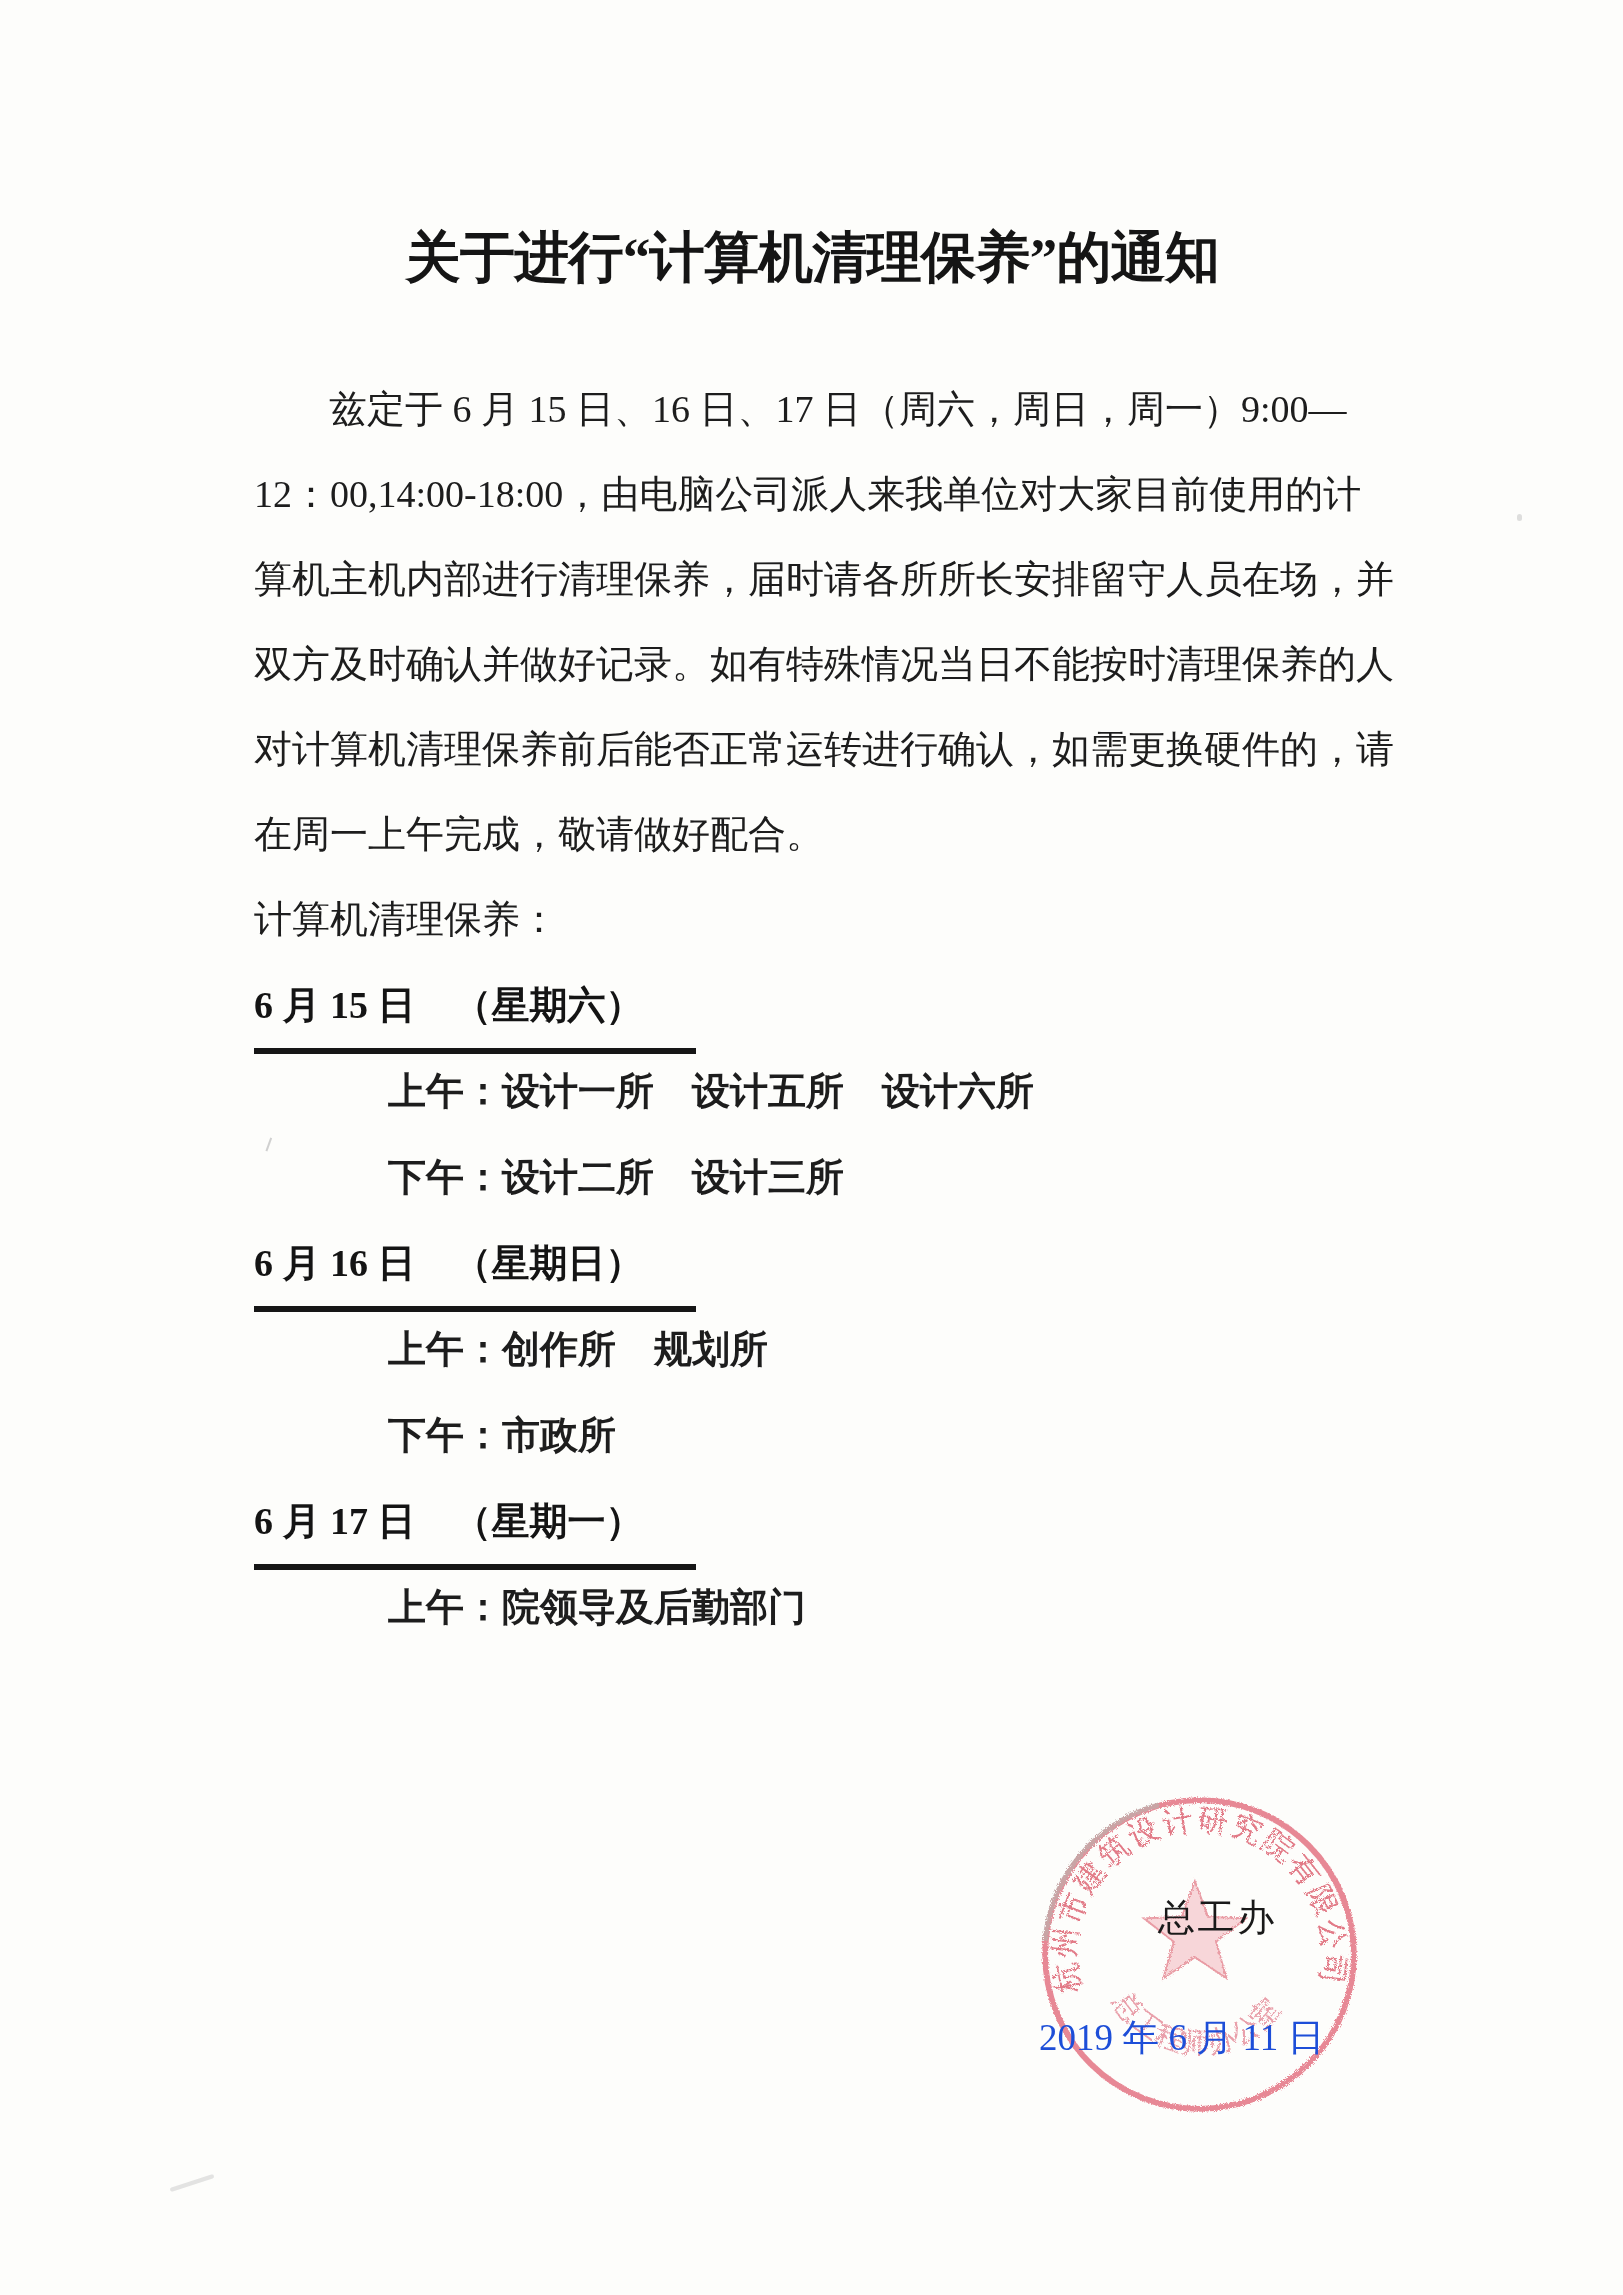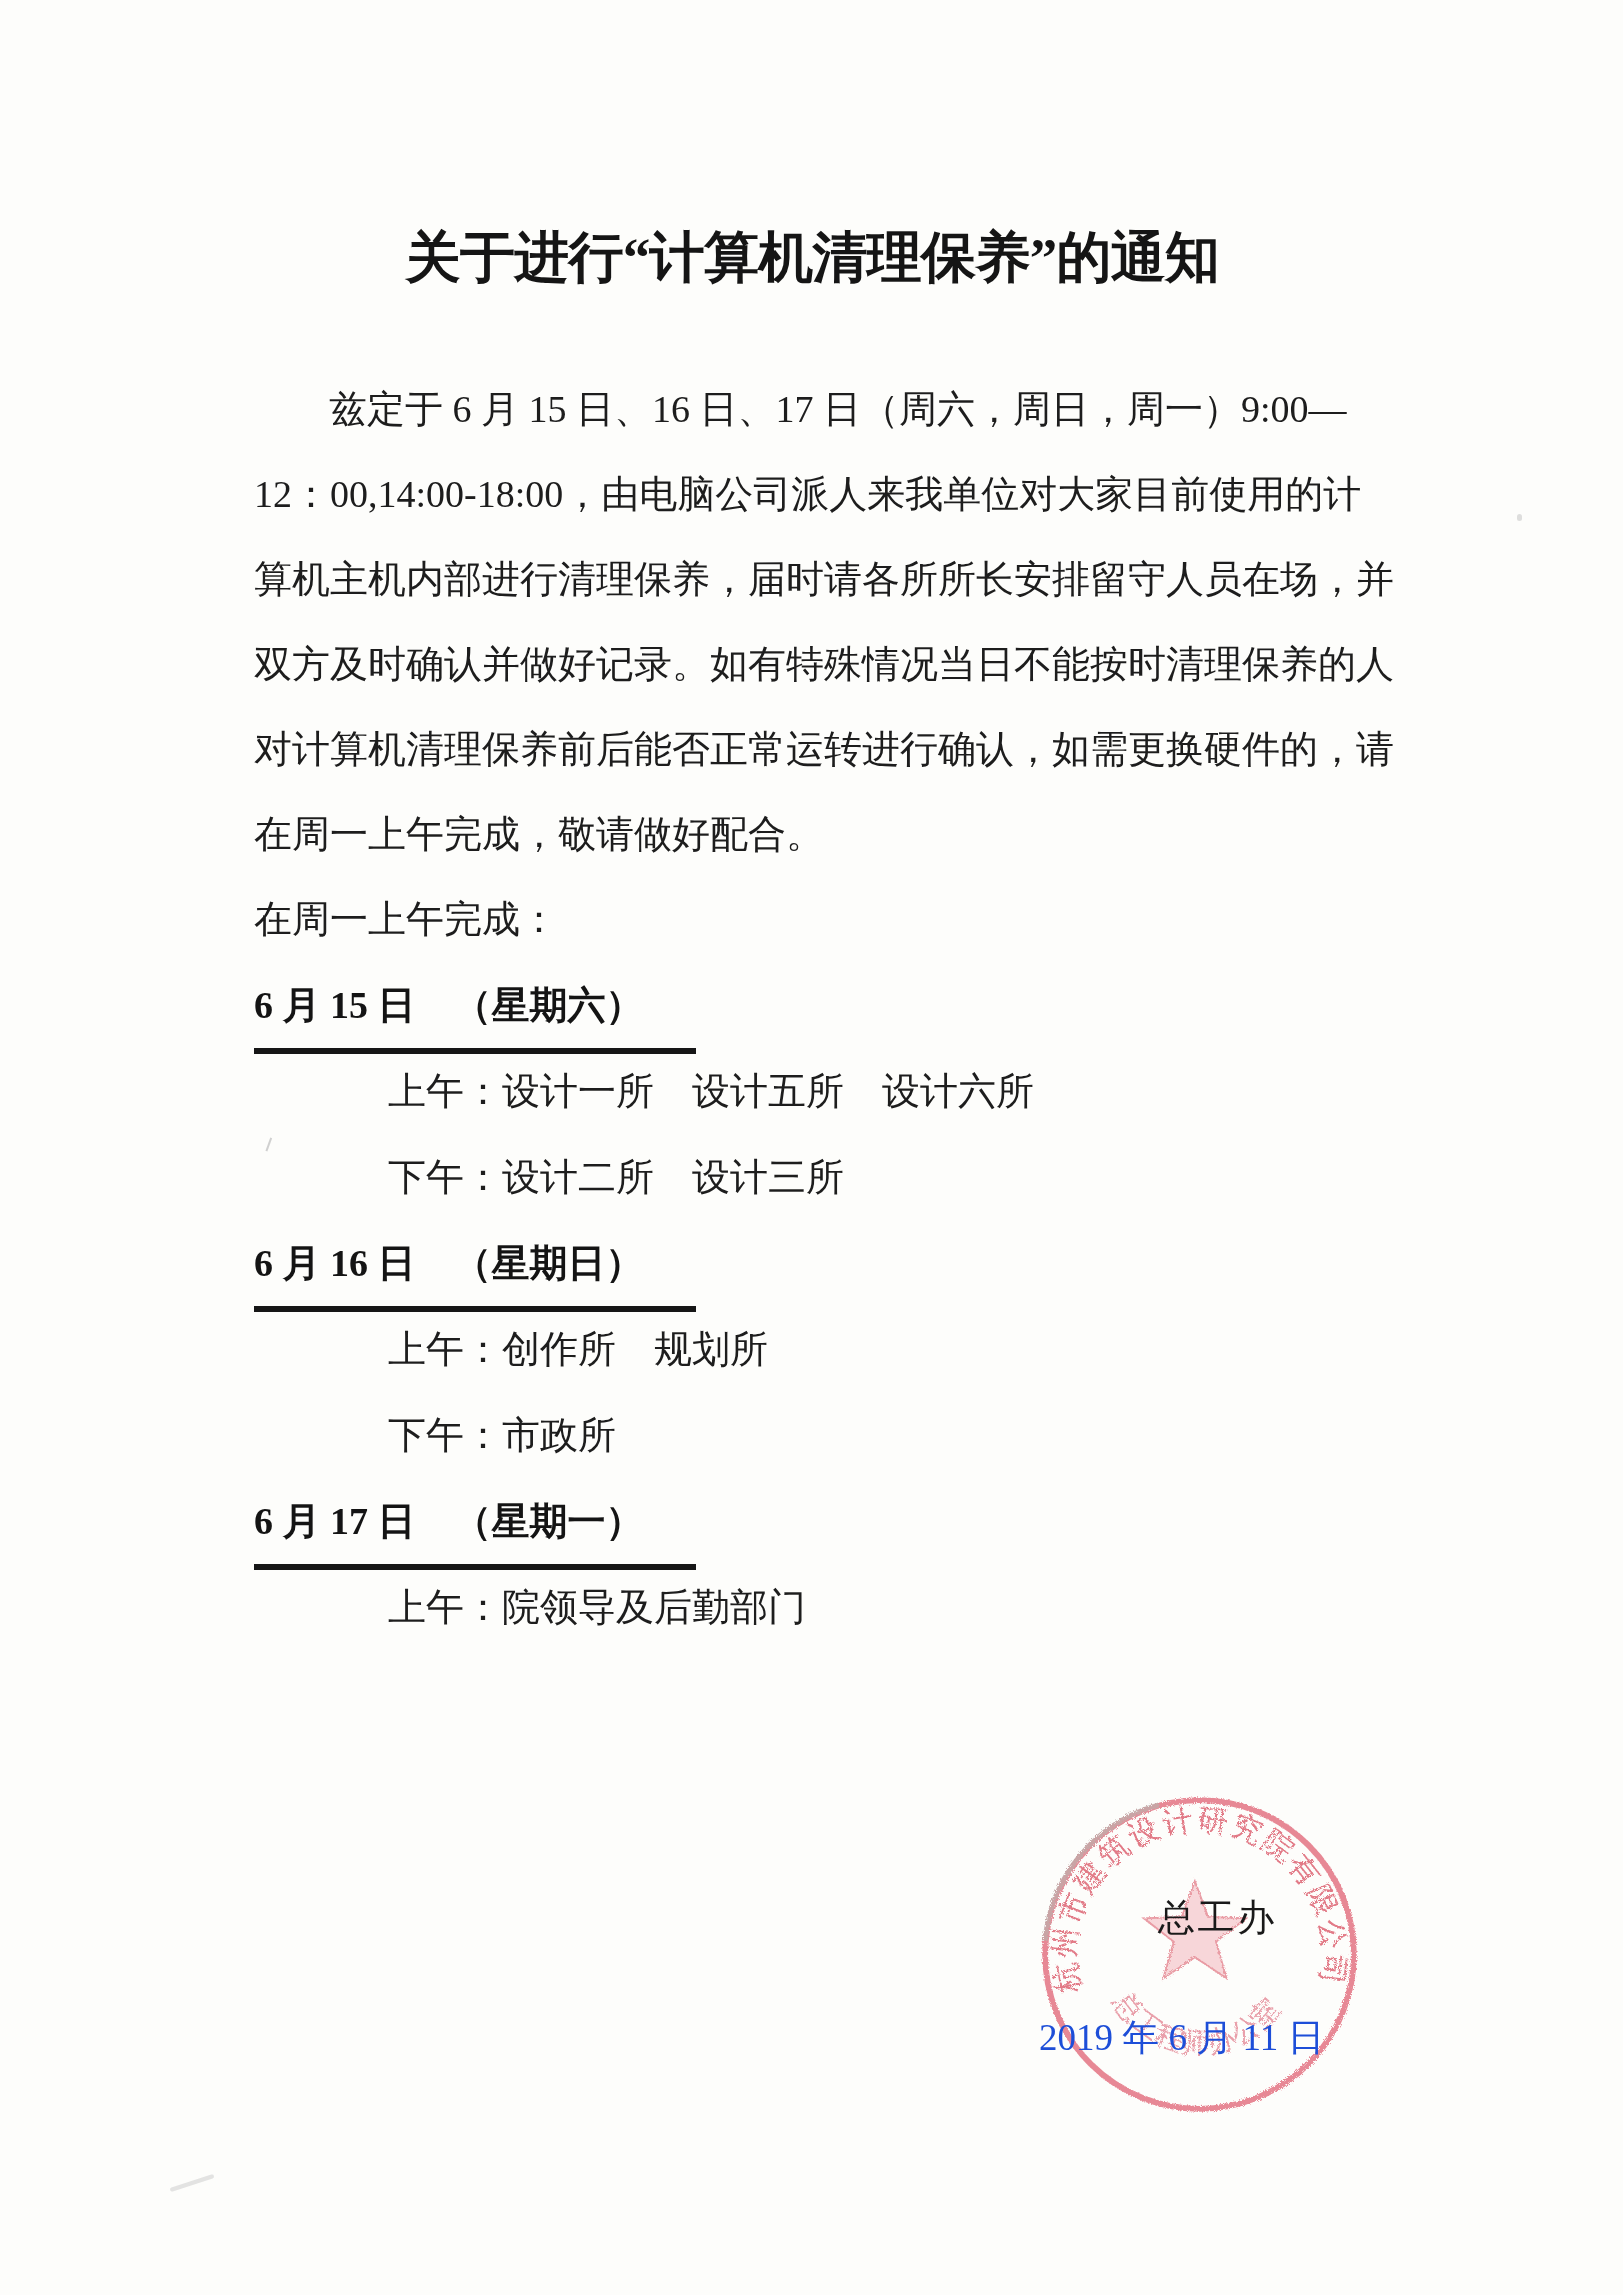--- a/index.html
+++ b/index.html
@@ -18,21 +18,21 @@
     color:#151515;
   }
   .textflow {
     position:absolute; left:254px; top:367px; width:1121px;
     font-size:38px; line-height:85px;
     white-space:nowrap;
   }
   .line { height:85px; line-height:85px; }
   .indent-2 { padding-left:75px; }
   .sched-line { height:86px; line-height:86px; }
-  .sched-item { padding-left:134px; }
+  .sched-item { padding-left:134px;font-weight:bold; }
   .date-heading-text {
     display:inline-block;
     min-width:442px;
     font-weight:bold;
     border-bottom:6.5px solid #161616;
     color:#141414;
   }
   .sig-dept {
     position:absolute; left:1127px; top:1893px;
     font-size:37px; letter-spacing:2.6px; color:#191919;margin-left:31px;
@@ -68,21 +68,21 @@
 
   <div class="title">关于进行“计算机清理保养”的通知</div>
 
   <div class="textflow">
     <div class="line indent-2">兹定于 6 月 15 日、16 日、17 日（周六，周日，周一）9:00—</div>
     <div class="line">12：00,14:00-18:00，由电脑公司派人来我单位对大家目前使用的计</div>
     <div class="line">算机主机内部进行清理保养，届时请各所所长安排留守人员在场，并</div>
     <div class="line">双方及时确认并做好记录。如有特殊情况当日不能按时清理保养的人</div>
     <div class="line">对计算机清理保养前后能否正常运转进行确认，如需更换硬件的，请</div>
     <div class="line">在周一上午完成，敬请做好配合。</div>
-    <div class="line">在周一上午完成：</div>
+    <div class="line">计算机清理保养：</div>
 
     <div class="sched-line">
       <span class="date-heading-text">6 月 15 日　（星期六）</span>
     </div>
     <div class="sched-line sched-item">上午：设计一所　设计五所　设计六所</div>
     <div class="sched-line sched-item">下午：设计二所　设计三所</div>
 
     <div class="sched-line">
       <span class="date-heading-text">6 月 16 日　（星期日）</span>
     </div>

